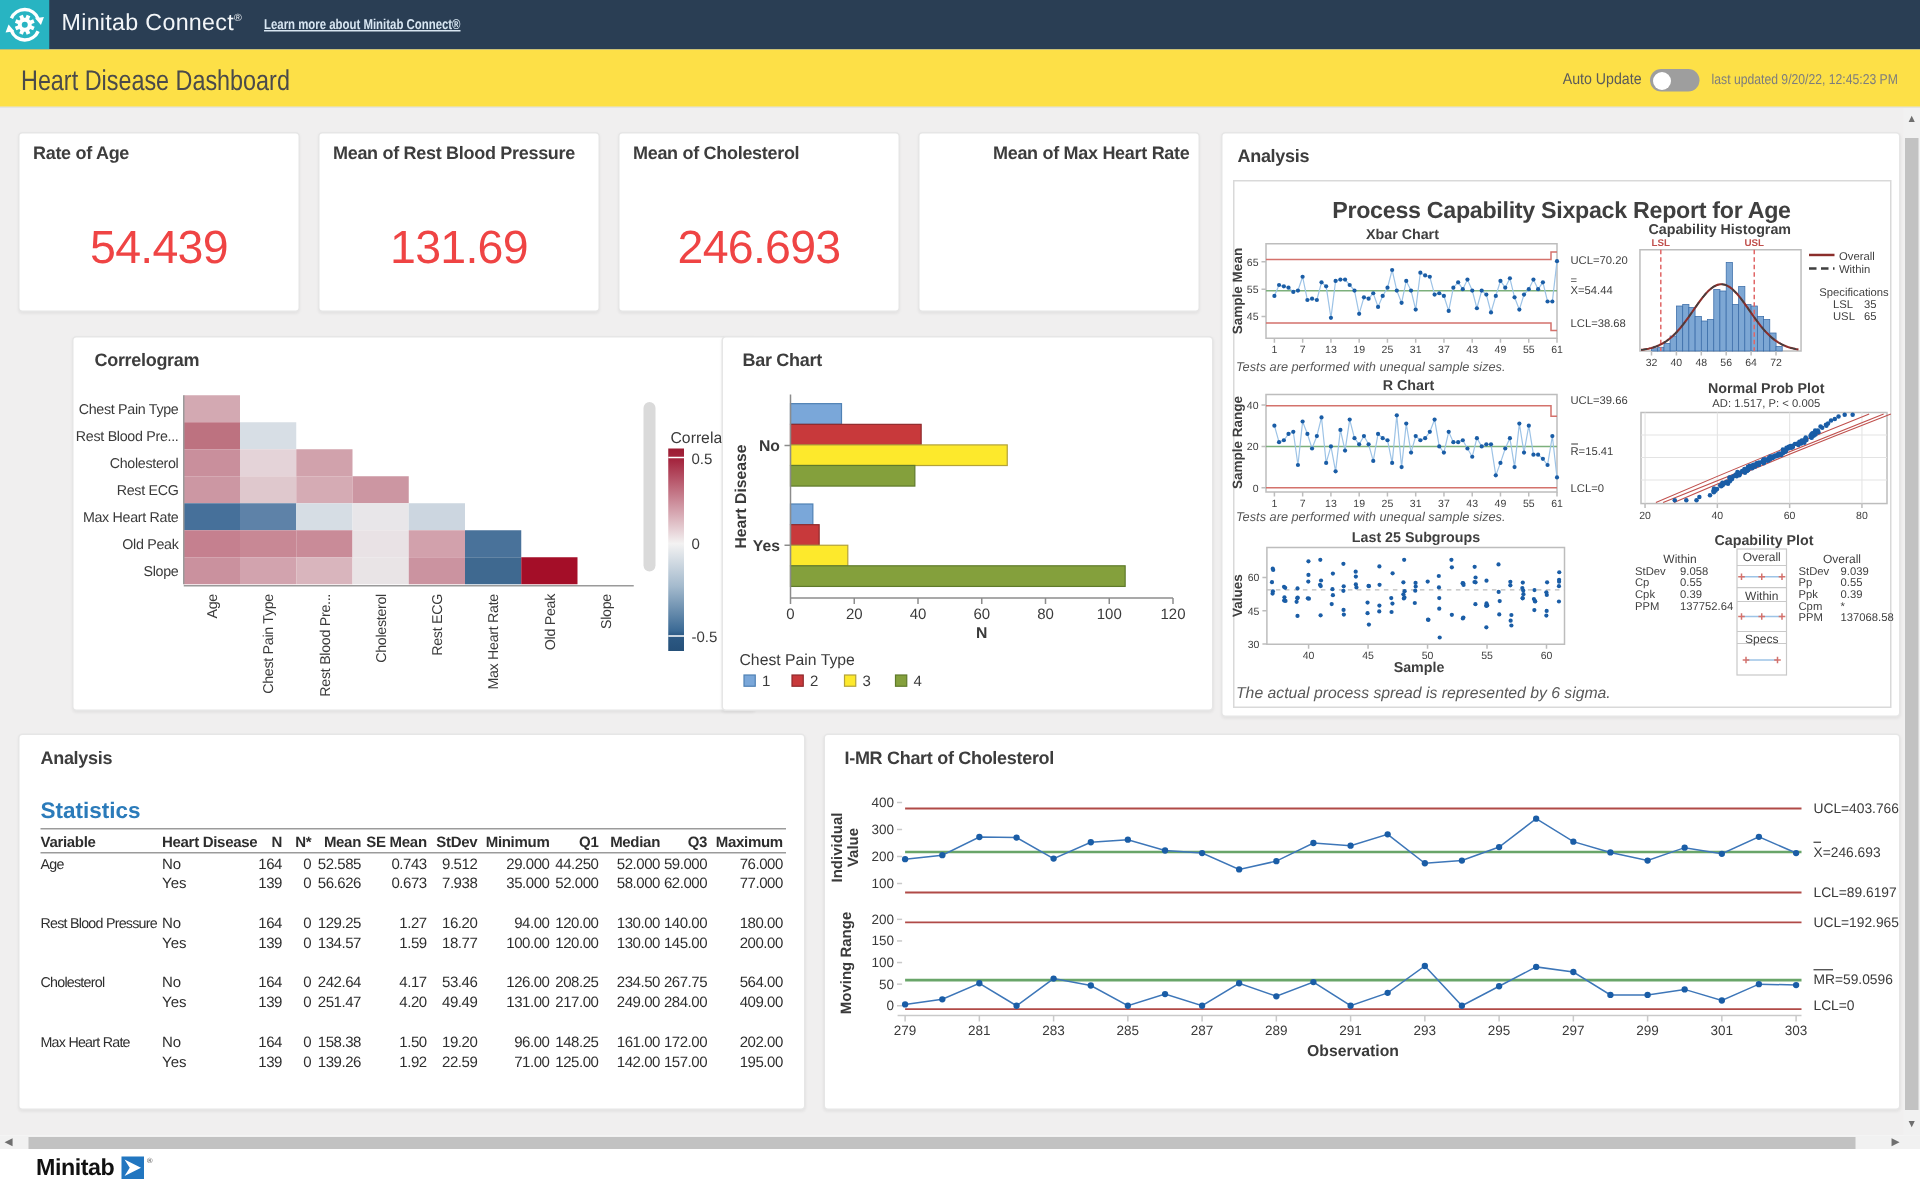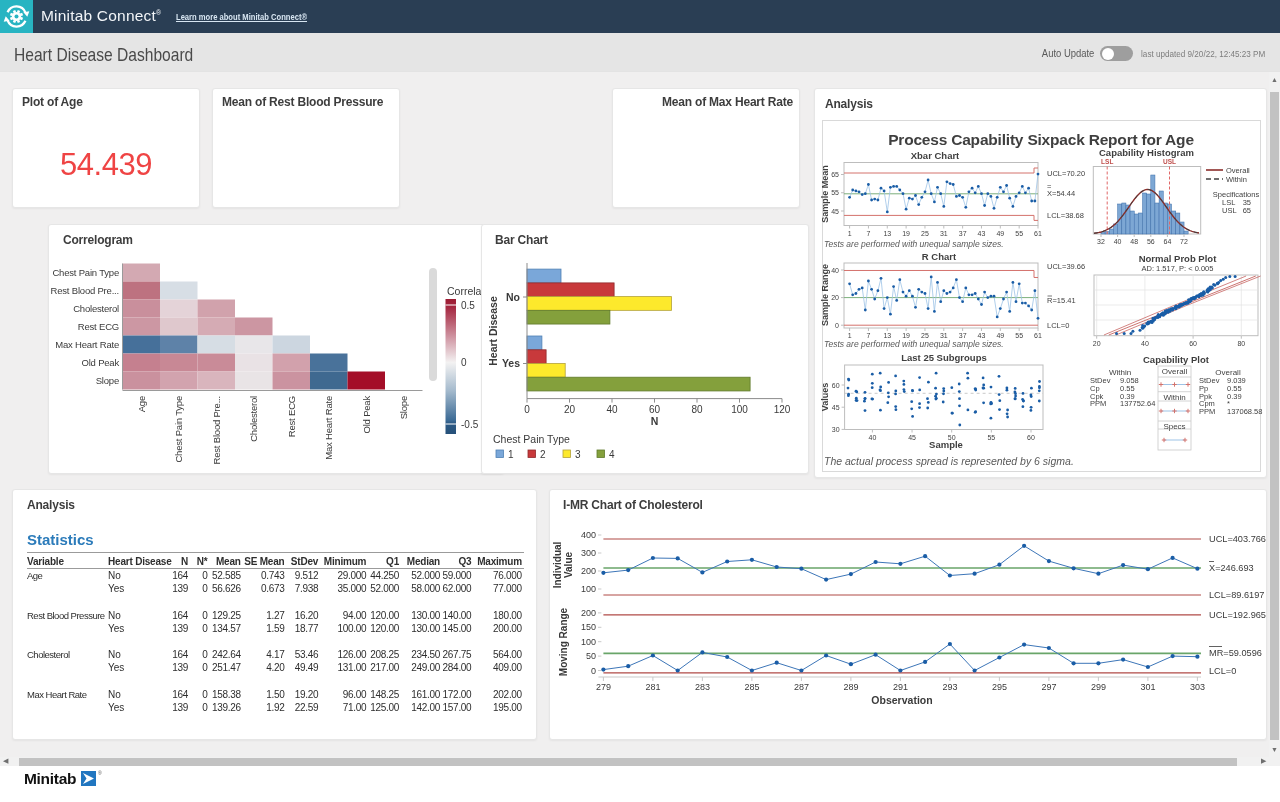--- a/index.html
+++ b/index.html
@@ -1,21 +1,21 @@
 <!DOCTYPE html>
 <html><head><meta charset="utf-8"><title>Heart Disease Dashboard</title>
 <style>
 *{margin:0;padding:0;box-sizing:border-box;}
 body{width:1280px;height:802px;font-family:"Liberation Sans",sans-serif;background:#ffffff;overflow:hidden;position:relative;}
 .topbar{position:absolute;left:0;top:0;width:1280px;height:33px;background:#2a3e54;}
 .logo{position:absolute;left:0;top:0;}
 .brand{position:absolute;left:41px;top:7px;color:#f2f5f8;font-size:15.5px;font-weight:normal;letter-spacing:0.2px;white-space:nowrap;}
 .brand sup{font-size:7px;}
 .learn{position:absolute;left:176px;top:11px;color:#d8e6f2;font-size:9.5px;text-decoration:underline;font-weight:bold;white-space:nowrap;transform:scaleX(0.8);transform-origin:left center;}
-.titlebar{position:absolute;left:0;top:33px;width:1280px;height:39px;background:#e5e5e5;border-bottom:1px solid #e3e3e3;}
+.titlebar{position:absolute;left:0;top:33px;width:1280px;height:39px;background:#fde047;border-bottom:1px solid #e3e3e3;}
 .pagetitle{position:absolute;left:14px;top:11px;font-size:19px;color:#4a4a4a;white-space:nowrap;transform:scaleX(0.82);transform-origin:left center;}
 .autoupdate{position:absolute;right:186px;top:14px;font-size:10.5px;color:#5a5a5a;white-space:nowrap;transform:scaleX(0.9);transform-origin:right center;}
 .toggle{position:absolute;left:1100px;top:13px;width:33px;height:15px;background:#9e9e9e;border-radius:8px;}
 .knob{position:absolute;left:2px;top:1.5px;width:12px;height:12px;background:#ffffff;border-radius:50%;}
 .lastupd{position:absolute;right:15px;top:14.5px;font-size:9.5px;color:#7d7d7d;white-space:nowrap;transform:scaleX(0.855);transform-origin:right center;}
 .content{position:absolute;left:0;top:72px;width:1280px;height:685px;background:#f0efef;}
 .panel{position:absolute;background:#ffffff;border:1px solid #e6e6e6;border-radius:3px;box-shadow:0 1px 2px rgba(0,0,0,0.05);}
 .ptitle{position:absolute;left:13px;top:8px;font-size:12px;font-weight:bold;color:#3d3d3d;white-space:nowrap;letter-spacing:-0.2px;}
 .kpinum{position:absolute;left:0;width:100%;top:58px;text-align:center;font-size:31px;color:#ef4444;letter-spacing:-0.5px;}
 .vscroll{position:absolute;left:1269px;top:72px;width:11px;height:685px;background:#f1f1f1;}
@@ -53,25 +53,30 @@
 <div class="titlebar">
   <div class="pagetitle">Heart Disease Dashboard</div>
   <div class="autoupdate">Auto Update</div>
   <div class="toggle">
       <div class="knob"></div>
     </div>
   <div class="lastupd">last updated 9/20/22, 12:45:23 PM</div>
 </div>
 <div class="content">
   <div class="panel" style="left:12px;top:16px;width:188px;height:120px;">
-    <div class="ptitle" style="left:9px;top:6px;">Plot of Age</div>
+    <div class="ptitle" style="left:9px;top:6px;">Rate of Age</div>
       <div class="kpinum">54.439</div>
   </div>
   <div class="panel" style="left:212px;top:16px;width:188px;height:120px;">
     <div class="ptitle" style="left:9px;top:6px;">Mean of Rest Blood Pressure</div>
+      <div class="kpinum">131.69</div>
+  </div>
+  <div class="panel" style="left:412px;top:16px;width:188px;height:120px;">
+    <div class="ptitle" style="left:9px;top:6px;">Mean of Cholesterol</div>
+      <div class="kpinum">246.693</div>
   </div>
   <div class="panel" style="left:612px;top:16px;width:188px;height:120px;">
     <div class="ptitle" style="left:9px;top:6px;padding-left:40px;">Mean of Max Heart Rate</div>
   </div>
   <div class="panel" style="left:12px;top:152px;width:456px;height:250px;margin-left:36px;">
     <div class="ptitle" style="left:14px;">Correlogram</div>
     <div style="position:absolute;left:0;top:0;"><svg width="456" height="248" viewBox="0 0 456 248" font-family="Liberation Sans, sans-serif">
           <rect x="73.5" y="38.5" width="37.5" height="18" fill="#d3a9b2"></rect>
           <rect x="73.5" y="56.5" width="37.5" height="18" fill="#bd7280"></rect>
           <rect x="111.0" y="56.5" width="37.5" height="18" fill="#d7dee5"></rect>

